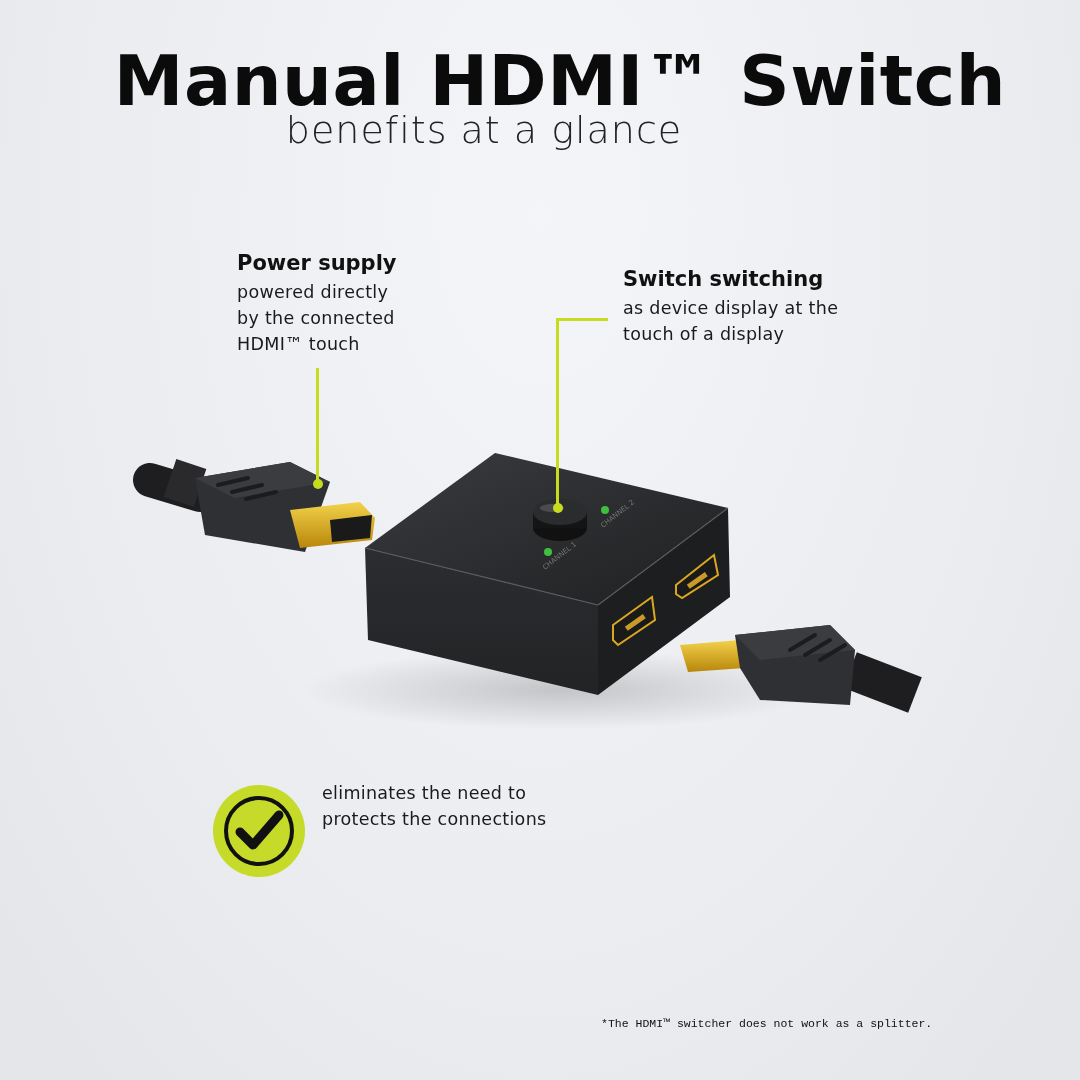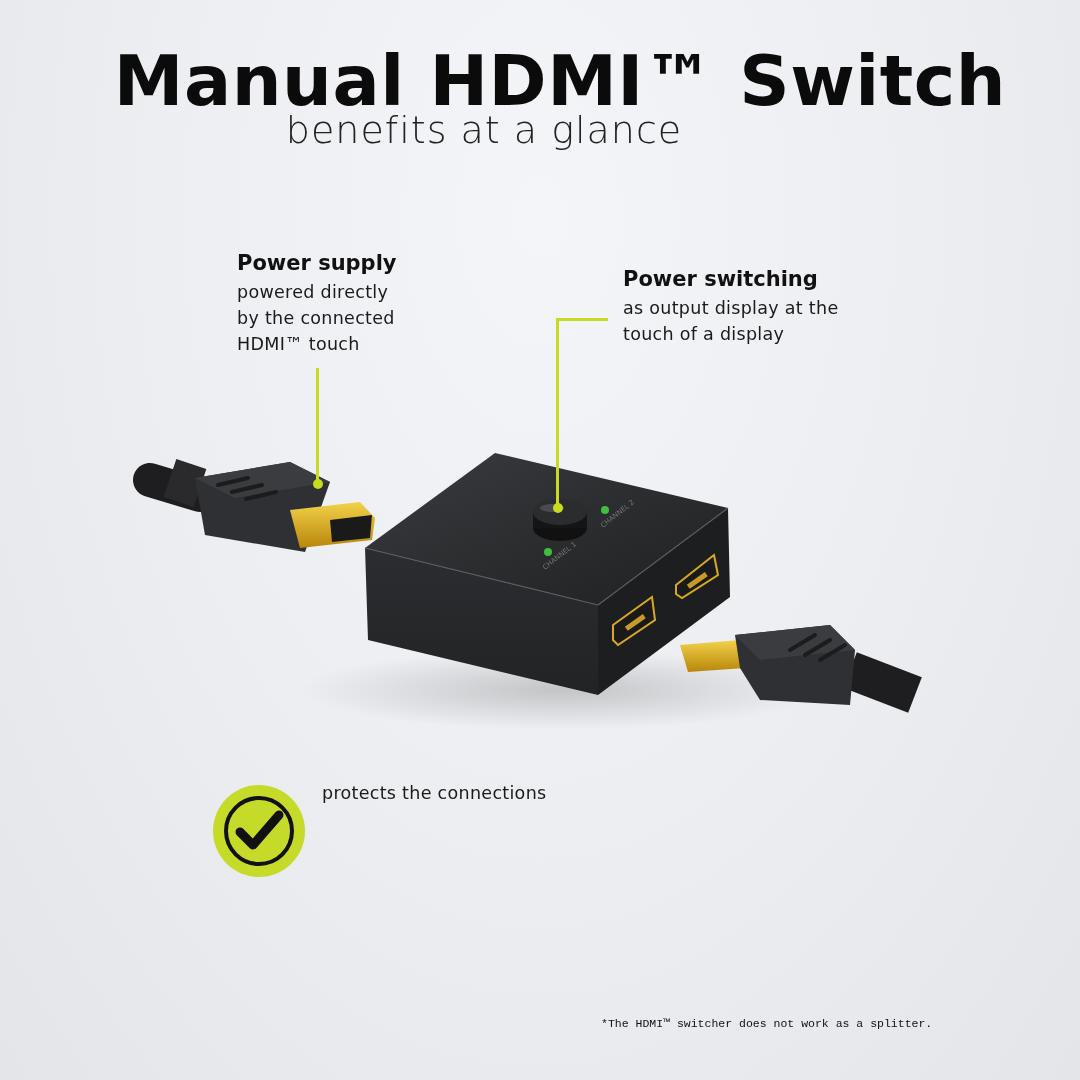--- a/index.html
+++ b/index.html
@@ -125,29 +125,30 @@
 <div class="dot" style="left:553px; top:503px;"></div>
 
 <div class="callout" id="c-power">
   <h3>Power supply</h3>
   <p>powered directly</p>
   <p>by the connected</p>
   <p>HDMI™ touch</p>
 </div>
 
 <div class="callout" id="c-manual">
-  <h3>Power switching</h3>
-  <p>as output display at the</p>
+  <h3>Switch switching</h3>
+  <p>as device display at the</p>
   <p>touch of a display</p>
 </div>
 
 <div class="check-badge">
   <svg width="92" height="92" viewBox="0 0 92 92">
     <circle cx="46" cy="46" r="33" fill="none" stroke="#111" stroke-width="4"></circle>
     <path d="M27 47 L40 60 L66 30" fill="none" stroke="#111" stroke-width="9" stroke-linecap="round" stroke-linejoin="round"></path>
   </svg>
 </div>
 
 <div class="callout" id="c-toggle">
+  <p>eliminates the need to</p>
   <p>protects the connections</p>
 </div>
 
 <div class="footnote">*The HDMI™ switcher does not work as a splitter.</div>
 
 </body></html>

